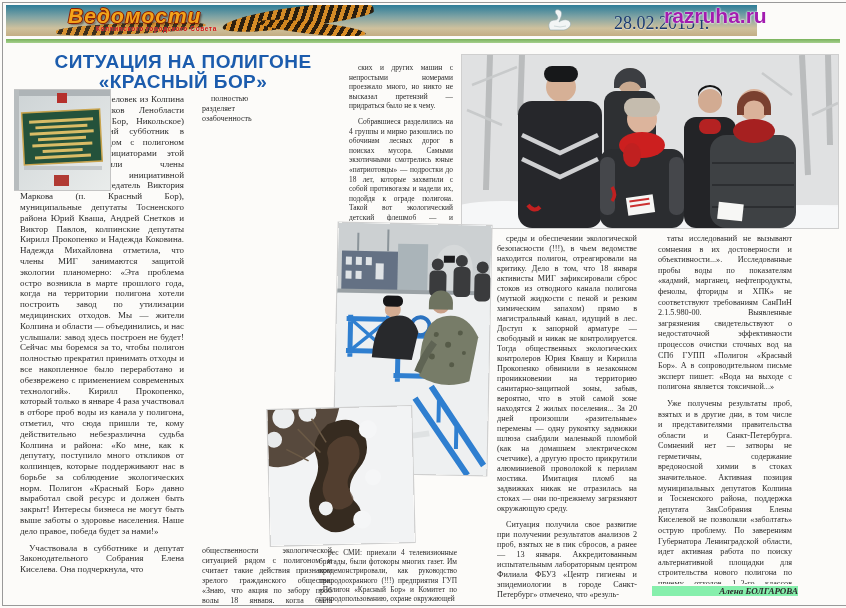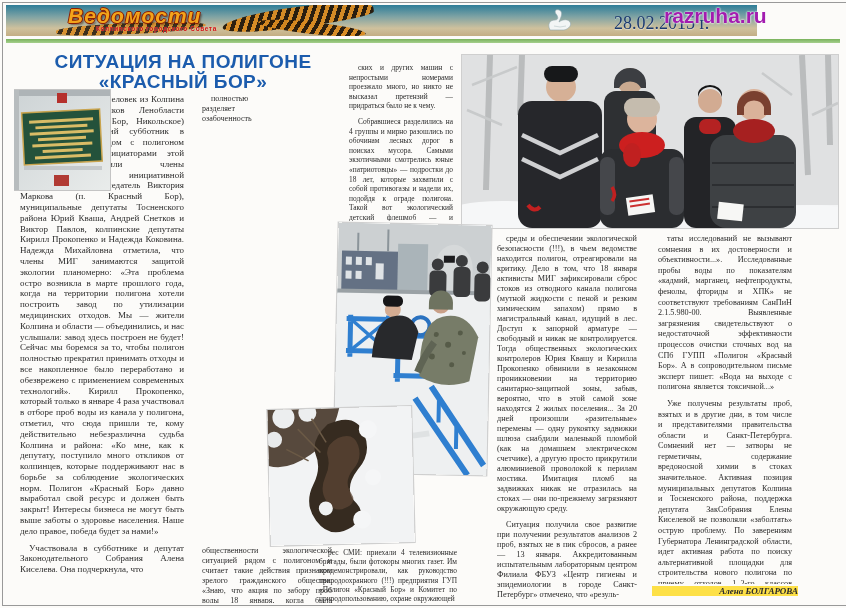--- a/index.html
+++ b/index.html
@@ -36,21 +36,21 @@
 
   
   .col{position:absolute;text-align:justify;overflow:hidden;}
   .col p{margin:6px;text-indent:9px;}
   .colA{left:14px;top:88px;width:176px;height:515px;font-size:9px;line-height:10.8px;}
   .colB{left:196px;top:88px;width:142px;height:515px;font-size:8px;line-height:10px;}
   .colCtop{left:343px;top:57px;width:116px;height:164px;font-size:7.4px;line-height:9.6px;}
   .colCbot{left:313px;top:542px;width:150px;height:62px;font-size:7.4px;line-height:9.2px;}
   .colD{left:491px;top:228px;width:152px;height:376px;font-size:8.2px;line-height:10px;}
   .colE{left:652px;top:228px;width:146px;height:356px;font-size:8.2px;line-height:10.6px;word-spacing:1.6px;}
-  .author{position:absolute;left:652px;top:586px;width:146px;text-align:right;background:#fde047;
+  .author{position:absolute;left:652px;top:586px;width:146px;text-align:right;background:#86efac;
     font-weight:bold;font-style:italic;font-size:9px;z-index:5;}
   .cutB{float:right;width:76px;height:138px;margin:318px 0 2px 4px;}
 
   
   .photo{position:absolute;overflow:hidden;box-shadow:0 0 0 1px #cfcfcf;}
   .photo svg{display:block;}
   .sign-photo{float:left;width:96px;height:100px;margin:2px 7px 3px 0;box-shadow:0 0 0 1px #c4c4c4;}
   .group-photo{left:462px;top:55px;width:376px;height:173px;}
   .main-photo{left:336px;top:224px;width:153px;height:250px;transform:rotate(1.2deg);z-index:4;}
   .hole-photo{left:269px;top:408px;width:144px;height:136px;transform:rotate(-1.5deg);z-index:4;}
@@ -244,21 +244,21 @@
             <rect x="18" y="53" width="60" height="3"></rect>
               <rect x="28" y="59" width="40" height="3"></rect>
             <rect x="20" y="65" width="56" height="3"></rect>
           </g>
         </g>
         <rect x="10" y="76" width="78" height="4" fill="#b9bec0" opacity=".7"></rect>
         <rect x="40" y="85" width="15" height="11" fill="#b03a33"></rect>
       </svg>
     </div>
     <p>7 февраля более 60 человек из Колпина и соседних поселков Ленобласти (Тельмана, Красный Бор, Никольское) провели экологический субботник в Любанском лесу рядом с полигоном «Красный Бор». Инициаторами этой акции выступили члены межмуниципальной инициативной группы (МИГ): председатель Виктория Маркова (п. Красный Бор), муниципальные депутаты Тосненского района Юрий Кваша, Андрей Снетков и Виктор Павлов, колпинские депутаты Кирилл Прокопенко и Надежда Коковина. Надежда Михайловна отметила, что члены МИГ занимаются защитой экологии планомерно: «Эта проблема остро возникла в марте прошлого года, когда на территории полигона хотели построить завод по утилизации медицинских отходов. Мы — жители Колпина и области — объединились, и нас услышали: завод здесь построен не будет! Сейчас мы боремся за то, чтобы полигон полностью прекратил принимать отходы и все накопленное было переработано и обезврежено с применением современных технологий». Кирилл Прокопенко, который только в январе 4 раза участвовал в отборе проб воды из канала у полигона, отметил, что сюда пришли те, кому действительно небезразлична судьба Колпина и района: «Ко мне, как к депутату, поступило много откликов от колпинцев, которые поддерживают нас в борьбе за соблюдение экологических норм. Полигон «Красный Бор» давно выработал свой ресурс и должен быть закрыт! Интересы бизнеса не могут быть выше заботы о здоровье населения. Наше дело правое, победа будет за нами!»</p>
-    <p>Участвовала в субботнике и депутат Законодательного Собрания Алена Киселева. Она подчеркнула, что</p>
+    <p>Участвовала в субботнике и депутат Законодательного Собрания Елена Киселева. Она подчеркнула, что</p>
   </div>
 
   <div class="col colB">
     <span class="cutB"></span>
     <p>полностью разделяет озабоченность общественности экологической ситуацией рядом с полигоном и считает такие действия признаком зрелого гражданского общества. «Знаю, что акция по забору проб воды 18 января, когда была зафиксирована течь в магистральном канале из-за открытой заглушки, закончилась угрозами обращения в правоохранительные органы. Я сразу обратилась к профильному вице-губернатору, а сегодня посчитала для себя обязательным приехать сюда и своими глазами посмотреть, что здесь происходит. Ребят собралось довольно много, причем они не ругают власть, а своими силами стараются улучшить ситуацию. Безусловно, общественный контроль оказывает серьезное влияние, в том числе и на работу исполнительных органов власти. Я поддерживала, поддерживаю и буду поддерживать нашу активную молодежь!»</p>
 
   </div>
 
   <div class="col colCtop">
     <p>ских и других машин с непростыми номерами проезжало много, но никто не высказал претензий — придраться было не к чему.</p>

